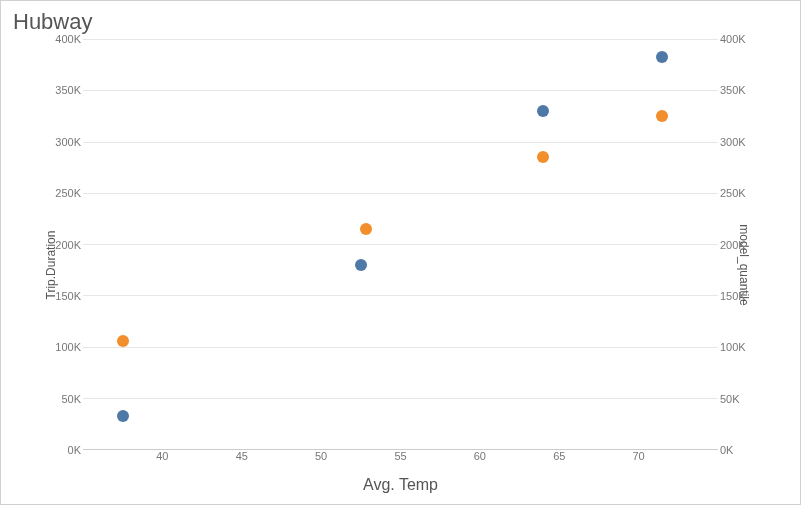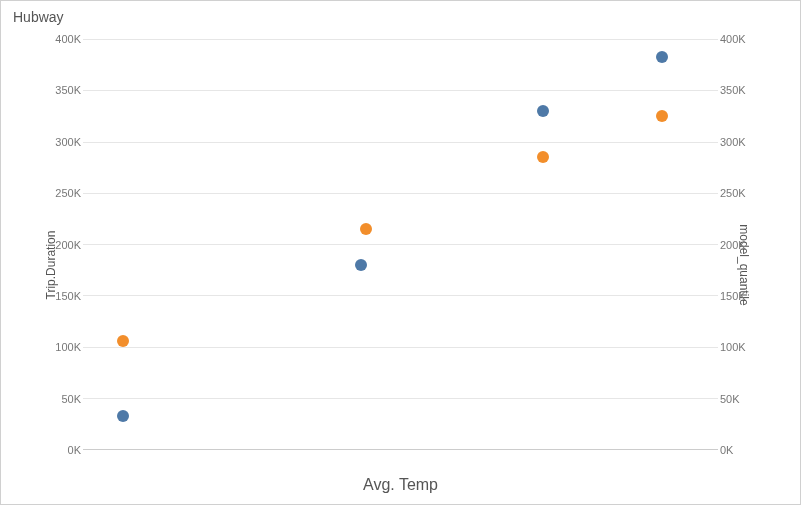--- a/index.html
+++ b/index.html
@@ -6,21 +6,21 @@
   body {
     font-family: Arial, Helvetica, sans-serif;
     background: #fff;
     width: 801px;
     height: 505px;
     border: 1px solid #d0d0d0;
     position: relative;
     overflow: hidden;
   }
   .title {
-    font-size: 14px;
+    font-size: 22px;
     color: #555;
     padding: 8px 12px 4px 12px;
     font-weight: normal;
   }
   .chart-wrap {
     position: absolute;
     left: 30px;
     top: 34px;
     right: 30px;
     bottom: 10px;
@@ -158,13 +158,22 @@
       <div class="dot blue" style="left: 6.25%; top: 92%;"></div>
       <div class="dot blue" style="left: 43.75%; top: 55%;"></div>
       <div class="dot blue" style="left: 72.5%; top: 17.5%;"></div>
       <div class="dot blue" style="left: 91.25%; top: 4.5%;"></div>
       <div class="dot orange" style="left: 6.25%; top: 73.75%;"></div>
       <div class="dot orange" style="left: 44.5%; top: 46.25%;"></div>
       <div class="dot orange" style="left: 72.5%; top: 28.75%;"></div>
       <div class="dot orange" style="left: 91.25%; top: 18.75%;"></div>
     </div>
 
+  <div class="x-axis" id="x-axis">
+      <div class="x-tick" style="left: 12.5%;">40</div>
+      <div class="x-tick" style="left: 25%;">45</div>
+      <div class="x-tick" style="left: 37.5%;">50</div>
+      <div class="x-tick" style="left: 50%;">55</div>
+      <div class="x-tick" style="left: 62.5%;">60</div>
+      <div class="x-tick" style="left: 75%;">65</div>
+      <div class="x-tick" style="left: 87.5%;">70</div>
+    </div>
 </div>
 
 </body></html>

